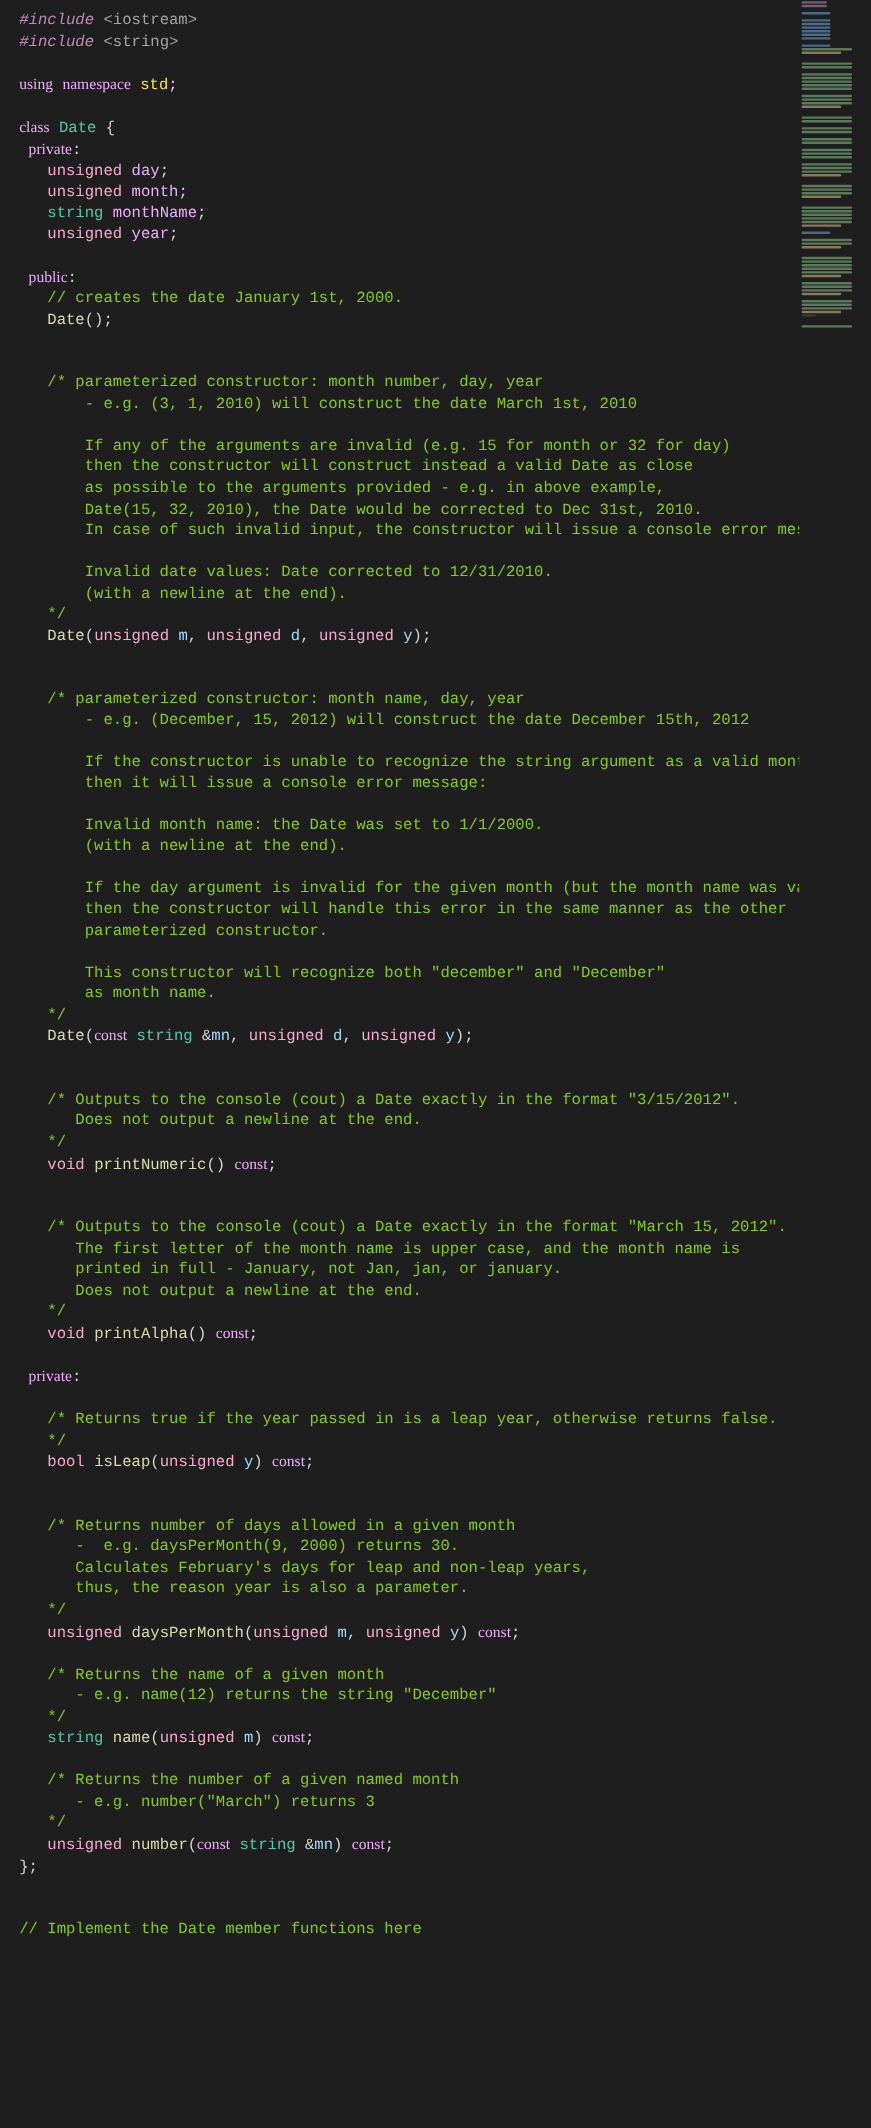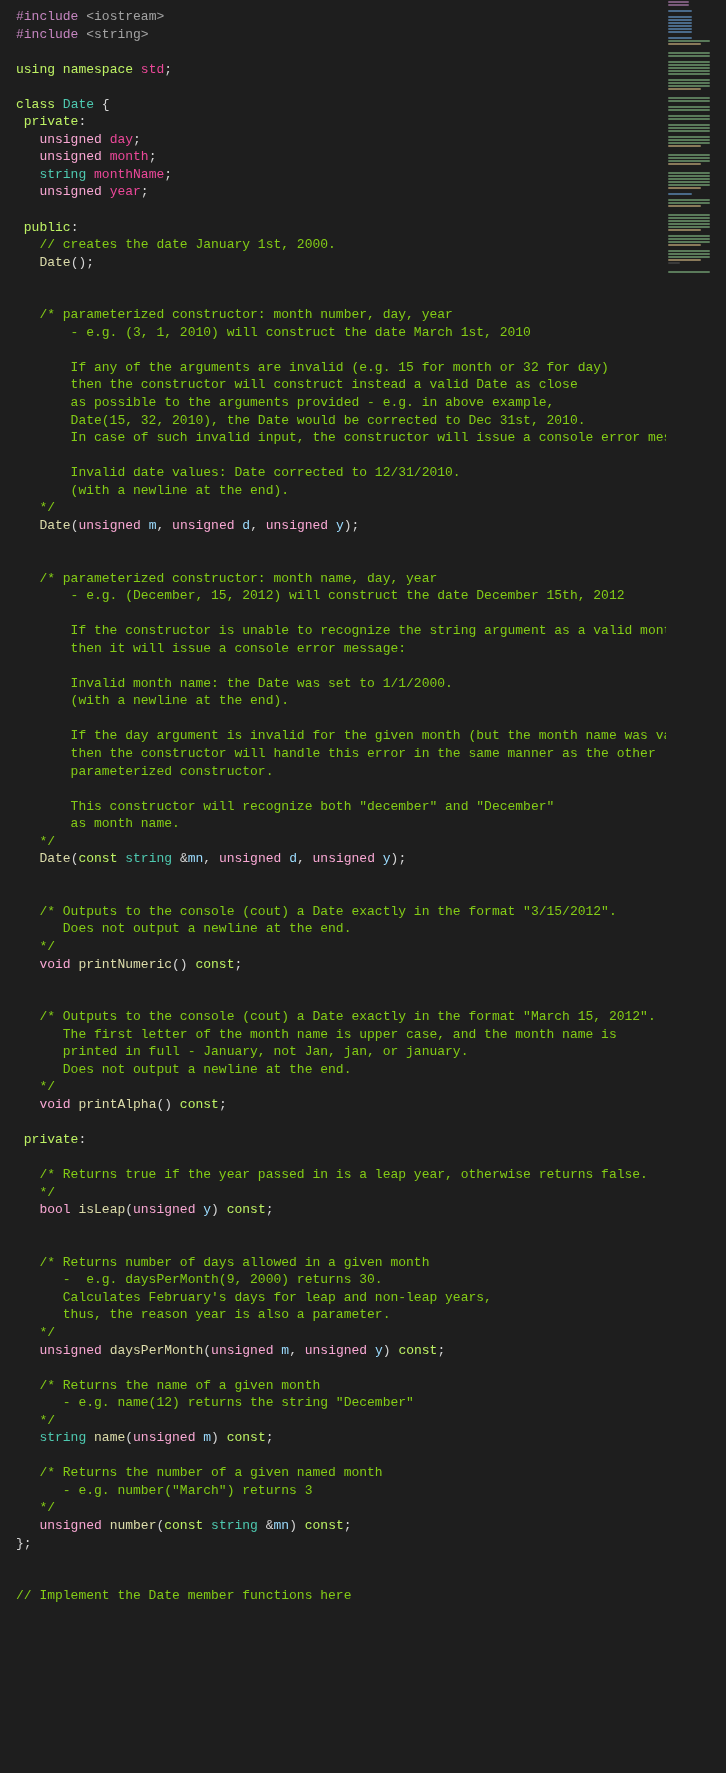--- a/index.html
+++ b/index.html
@@ -11,30 +11,30 @@
   line-height: 1.35;
   width: 726px;
   height: 1773px;
   overflow: hidden;
   position: relative;
 }
 .editor {
   padding: 8px 0 8px 16px;
   white-space: pre;
 }
-.tok-preproc { color: #c586c0; }
+.tok-preproc { color: #c586c0; font-style: italic; }
 .tok-include-path { color: #a3a3a3; }
-.tok-keyword { color: #bef264; }
+.tok-keyword { color: #f0abfc; font-family: Liberation Serif, serif; }
 .tok-type { color: #f9a8d4; }
 .tok-class { color: #4ec9b0; }
 .tok-func { color: #dcdcaa; }
 .tok-comment { color: #84cc16; }
-.tok-ident { color: #ec4899; margin-top: 33px; }
+.tok-ident { color: #f0abfc; margin-top: 33px; }
 .tok-punct { color: #d4d4d4; }
-.tok-namespace { color: #ec4899; }
+.tok-namespace { color: #fde047; }
 .tok-param { color: #9cdcfe; }
 
 .minimap {
   position: absolute;
   right: 0;
   top: 0;
   width: 60px;
   height: 100%;
   background: #1e1e1e;
   overflow: hidden;

